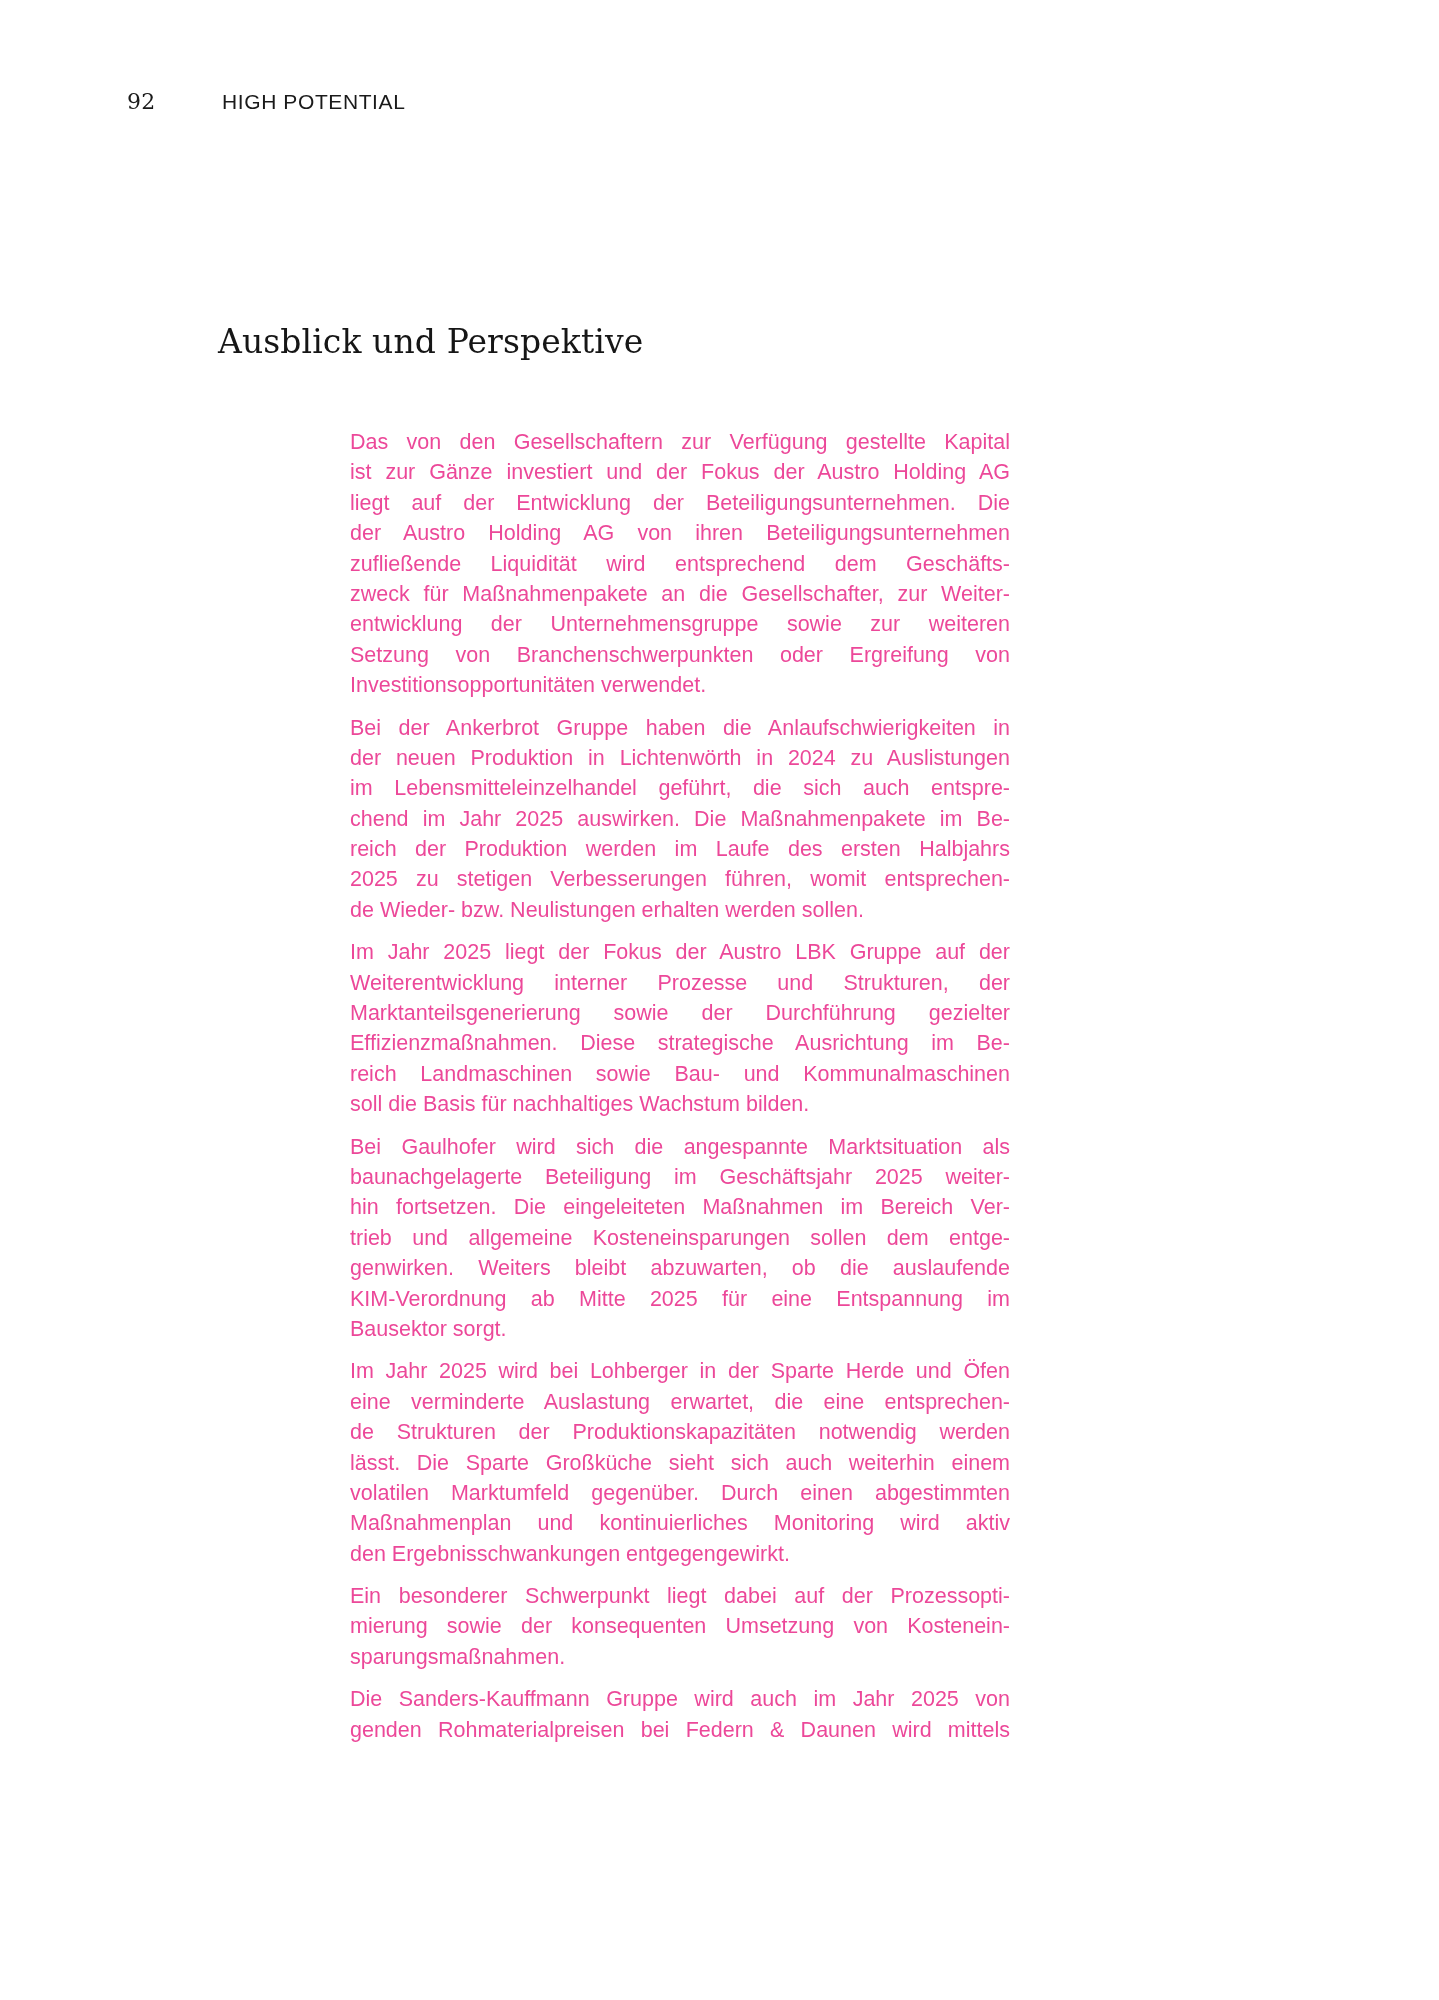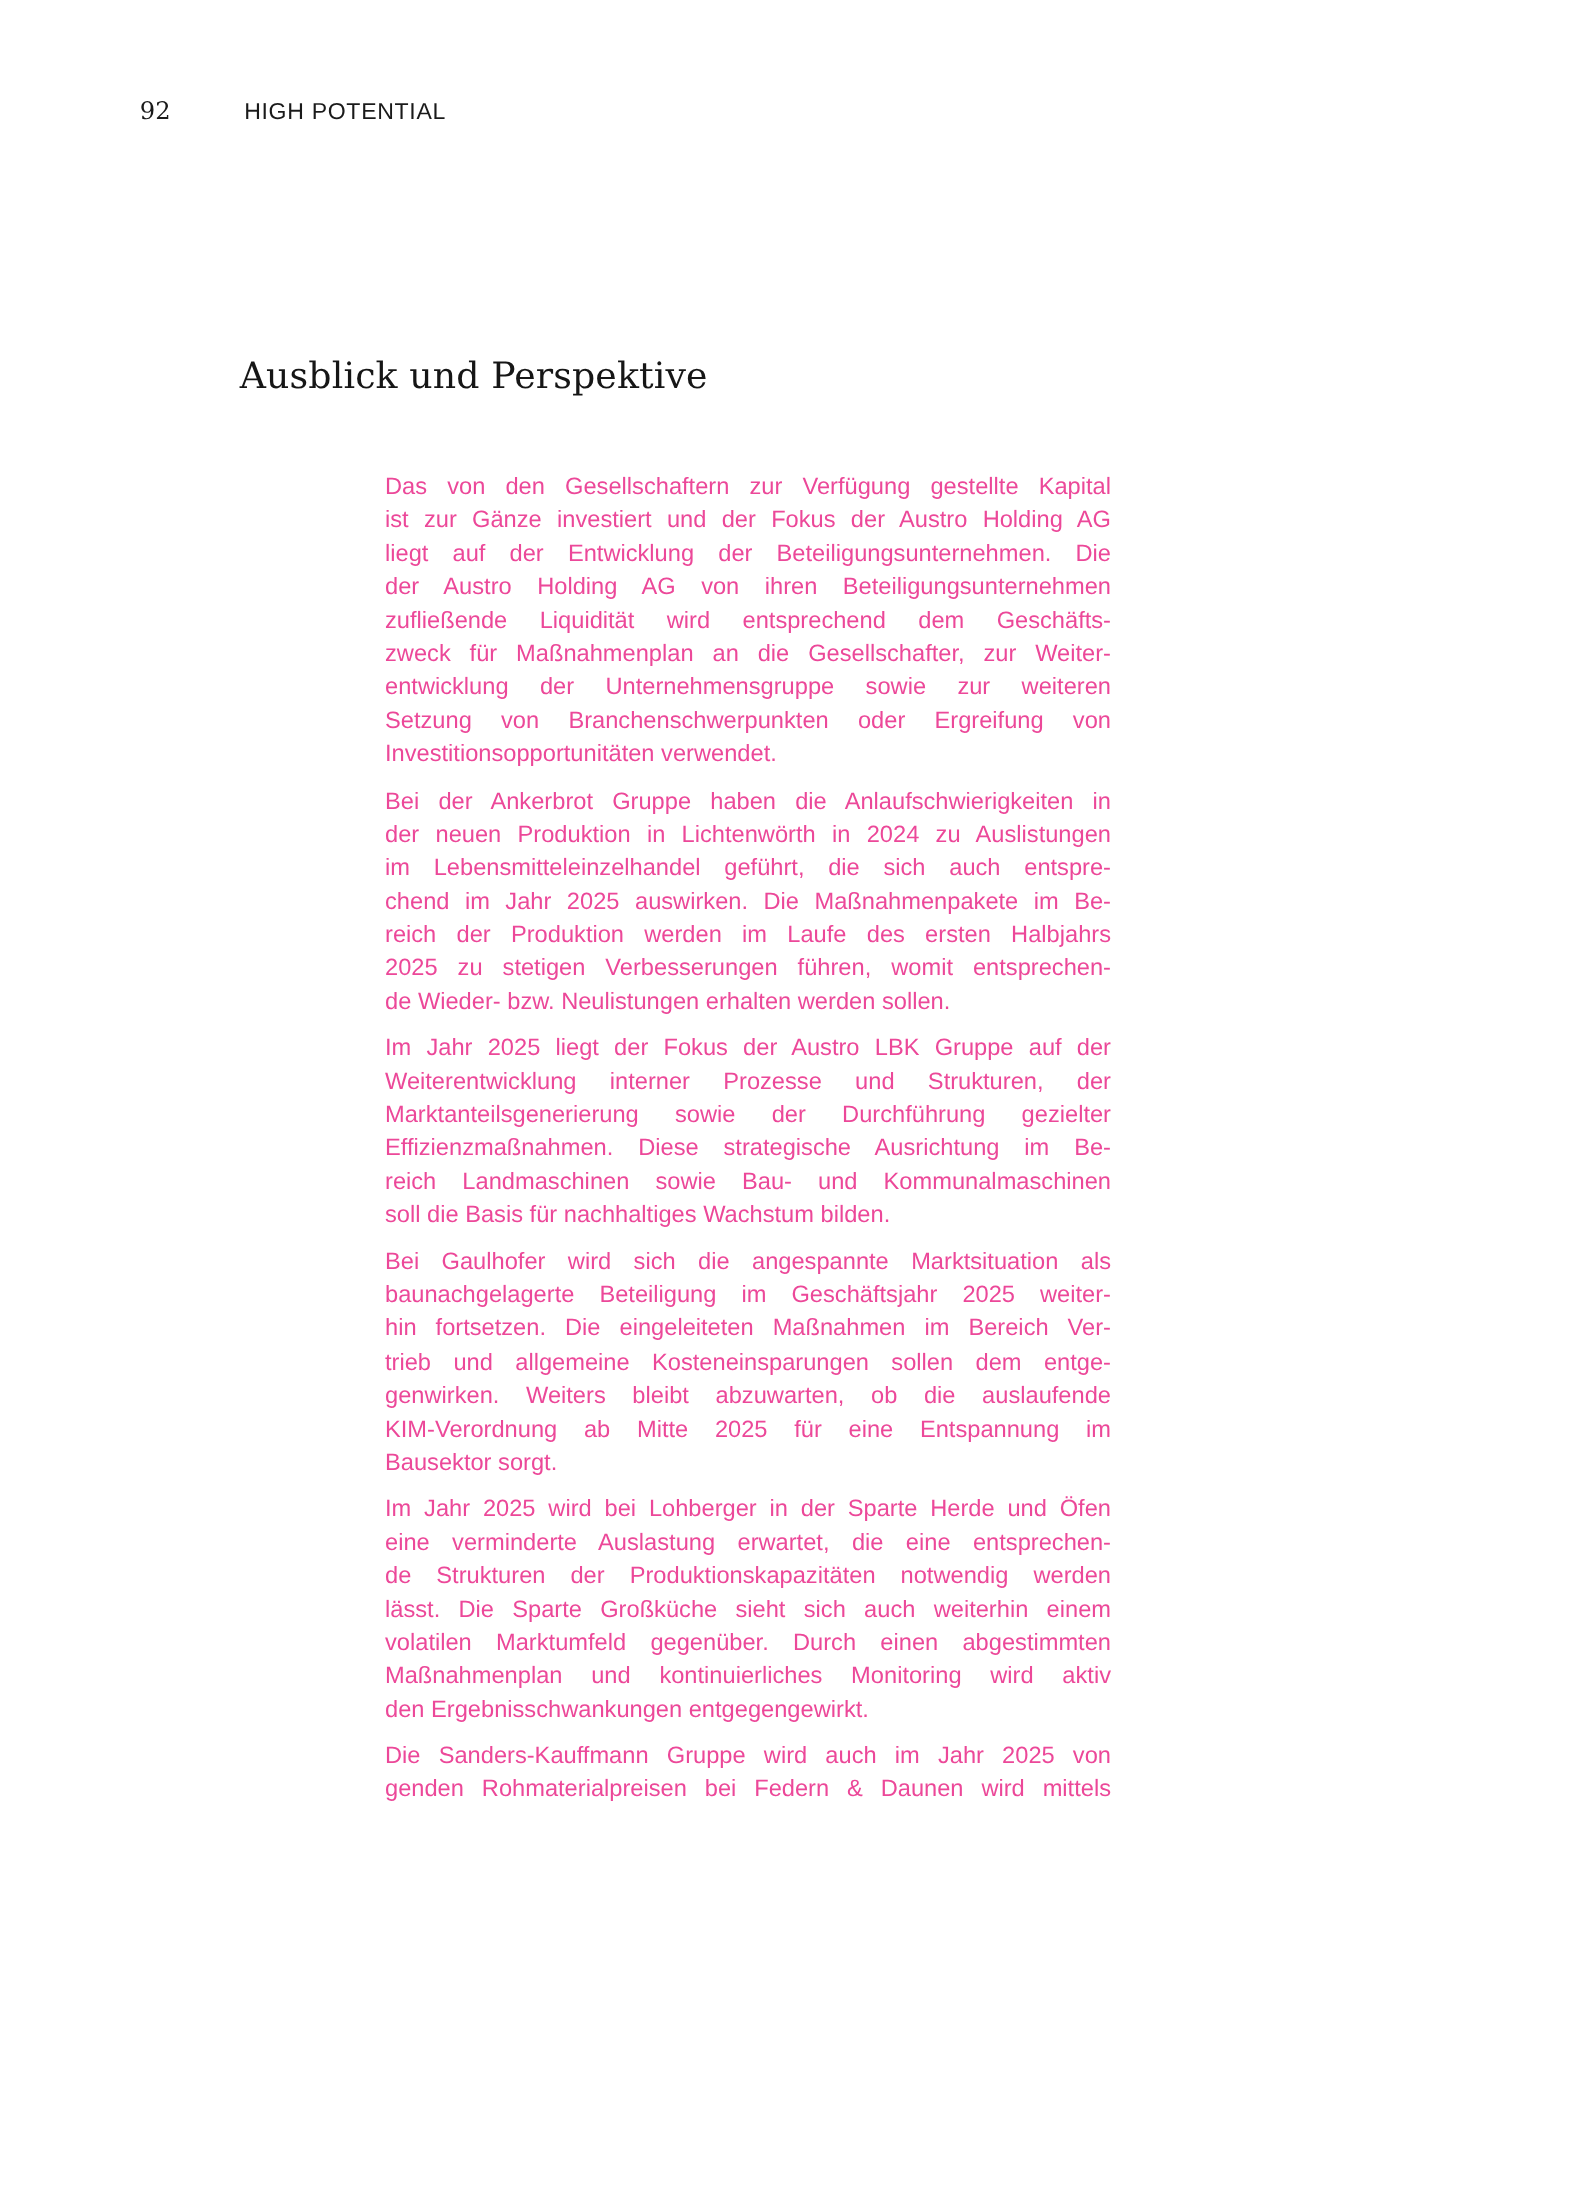--- a/index.html
+++ b/index.html
@@ -82,21 +82,21 @@
 
 <h2 class="section-title">Ausblick und Perspektive</h2>
 
 <main class="body-column">
   <p class="para">
     <span class="line">Das von den Gesellschaftern zur Verfügung gestellte Kapital</span>
     <span class="line">ist zur Gänze investiert und der Fokus der Austro Holding AG</span>
     <span class="line">liegt auf der Entwicklung der Beteiligungsunternehmen. Die</span>
     <span class="line">der Austro Holding AG von ihren Beteiligungsunternehmen</span>
     <span class="line">zufließende Liquidität wird entsprechend dem Geschäfts-</span>
-    <span class="line">zweck für Maßnahmenplan an die Gesellschafter, zur Weiter-</span>
+    <span class="line">zweck für Maßnahmenpakete an die Gesellschafter, zur Weiter-</span>
     <span class="line">entwicklung der Unternehmensgruppe sowie zur weiteren</span>
     <span class="line">Setzung von Branchenschwerpunkten oder Ergreifung von</span>
     <span class="line last">Investitionsopportunitäten verwendet.</span>
   </p>
 
   <p class="para">
     <span class="line">Bei der Ankerbrot Gruppe haben die Anlaufschwierigkeiten in</span>
     <span class="line">der neuen Produktion in Lichtenwörth in 2024 zu Auslistungen</span>
     <span class="line">im Lebensmitteleinzelhandel geführt, die sich auch entspre-</span>
     <span class="line">chend im Jahr 2025 auswirken. Die Maßnahmenpakete im Be-</span>
@@ -127,18 +127,23 @@
   <p class="para">
     <span class="line">Im Jahr 2025 wird bei Lohberger in der Sparte Herde und Öfen</span>
     <span class="line">eine verminderte Auslastung erwartet, die eine entsprechen-</span>
     <span class="line">de Strukturen der Produktionskapazitäten notwendig werden</span>
     <span class="line">lässt. Die Sparte Großküche sieht sich auch weiterhin einem</span>
     <span class="line">volatilen Marktumfeld gegenüber. Durch einen abgestimmten</span>
     <span class="line">Maßnahmenplan und kontinuierliches Monitoring wird aktiv</span>
     <span class="line last">den Ergebnisschwankungen entgegengewirkt.</span>
   </p>
 
+  <p class="para">
+    <span class="line">Ein besonderer Schwerpunkt liegt dabei auf der Prozessopti-</span>
+    <span class="line">mierung sowie der konsequenten Umsetzung von Kostenein-</span>
+    <span class="line last">sparungsmaßnahmen.</span>
+  </p>
 
   <p class="para">
     <span class="line">Die Sanders-Kauffmann Gruppe wird auch im Jahr 2025 von</span>
     <span class="line">genden Rohmaterialpreisen bei Federn &amp; Daunen wird mittels</span>
   </p>
 </main>
 
 </body></html>

